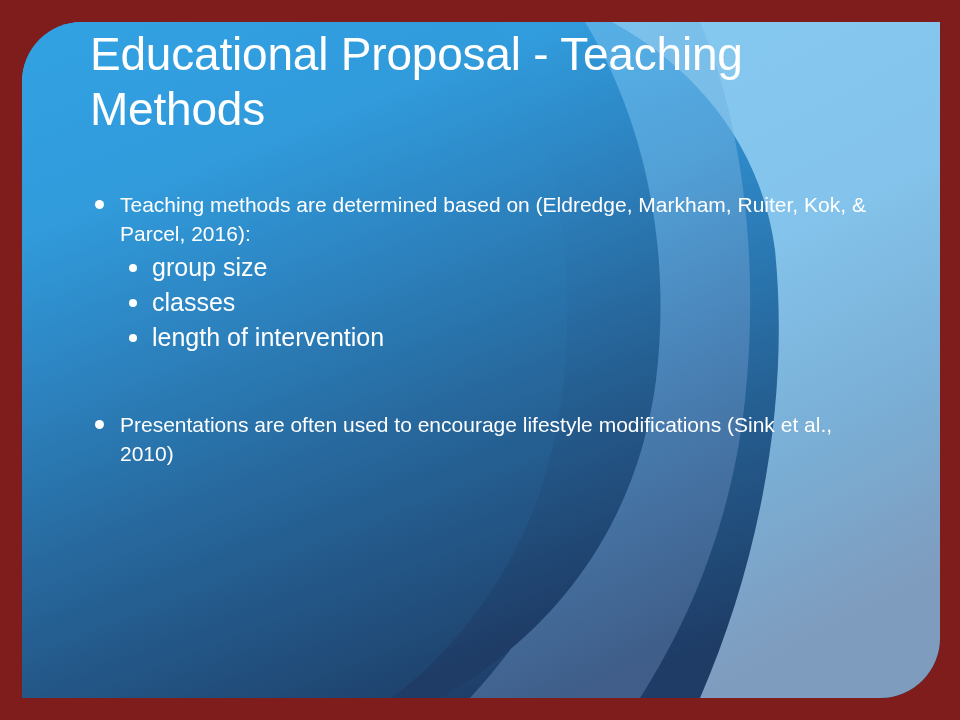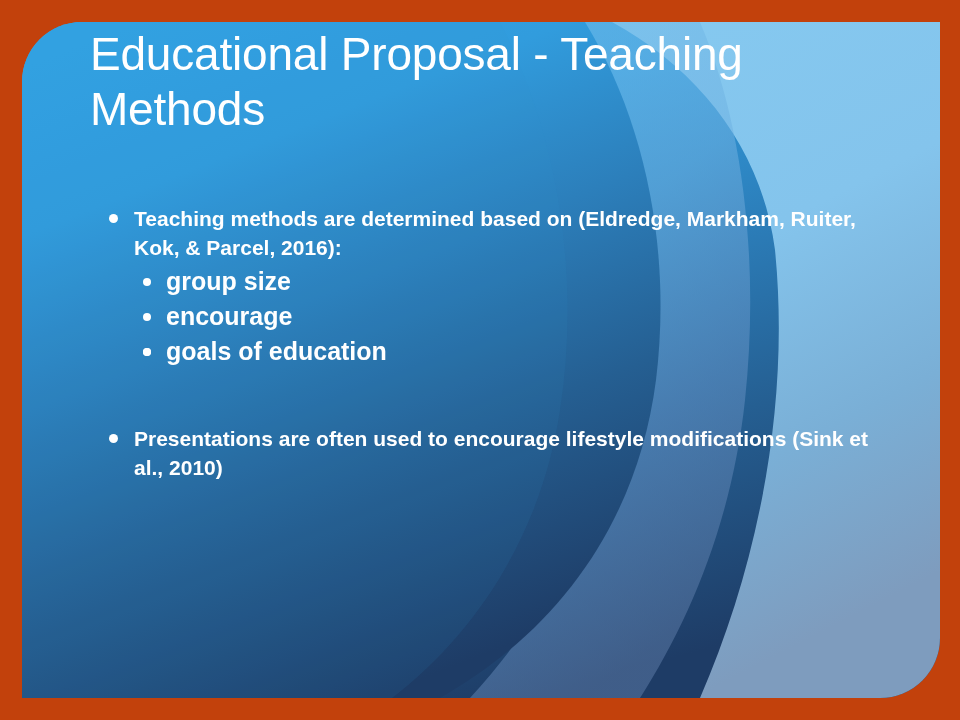--- a/index.html
+++ b/index.html
@@ -11,21 +11,21 @@
   body {
     width: 960px;
     height: 720px;
     overflow: hidden;
     font-family: "Liberation Sans", sans-serif;
   }
   #slide {
     position: relative;
     width: 960px;
     height: 720px;
-    background: #c2410c;
+    background: #7f1d1d;
   }
   #slide-bg {
     position: absolute;
     left: 0;
     top: 0;
     width: 960px;
     height: 720px;
   }
   #slide-content {
     position: absolute;
@@ -47,23 +47,22 @@
     margin: 0;
   }
   .body-area {
     position: absolute;
     left: 88px;
     top: 190px;
     width: 800px;
   }
   ul.lvl1 {
     list-style: none;
-    margin: 14px;
+    margin: 0;
     padding: 0;
-    font-weight: bold;
   }
   ul.lvl1 > li.bullet1 {
     position: relative;
     padding-left: 32px;
     color: #ffffff;
     font-size: 21px;
     line-height: 29px;
     margin-bottom: 4px;
   }
   ul.lvl1 > li.bullet1 > .btxt {
@@ -178,28 +177,25 @@
         <li class="bullet1">
           <span class="dot1"></span>
           <span class="btxt">Teaching methods are determined based on (Eldredge, Markham, Ruiter, Kok, &amp; Parcel, 2016):</span>
           <ul class="lvl2">
             <li class="bullet2">
               <span class="dot2"></span>
               <span>group size</span>
             </li>
             <li class="bullet2">
               <span class="dot2"></span>
-              <span>encourage</span>
+              <span>classes</span>
             </li>
             <li class="bullet2">
               <span class="dot2"></span>
-            </li>
-            <li class="bullet2">
-              <span class="dot2"></span>
-              <span>goals of education</span>
+              <span>length of intervention</span>
             </li>
           </ul>
         </li>
 
         <div class="gap-lg"></div>
 
 
         <div class="gap-md"></div>
 
         <li class="bullet1">

